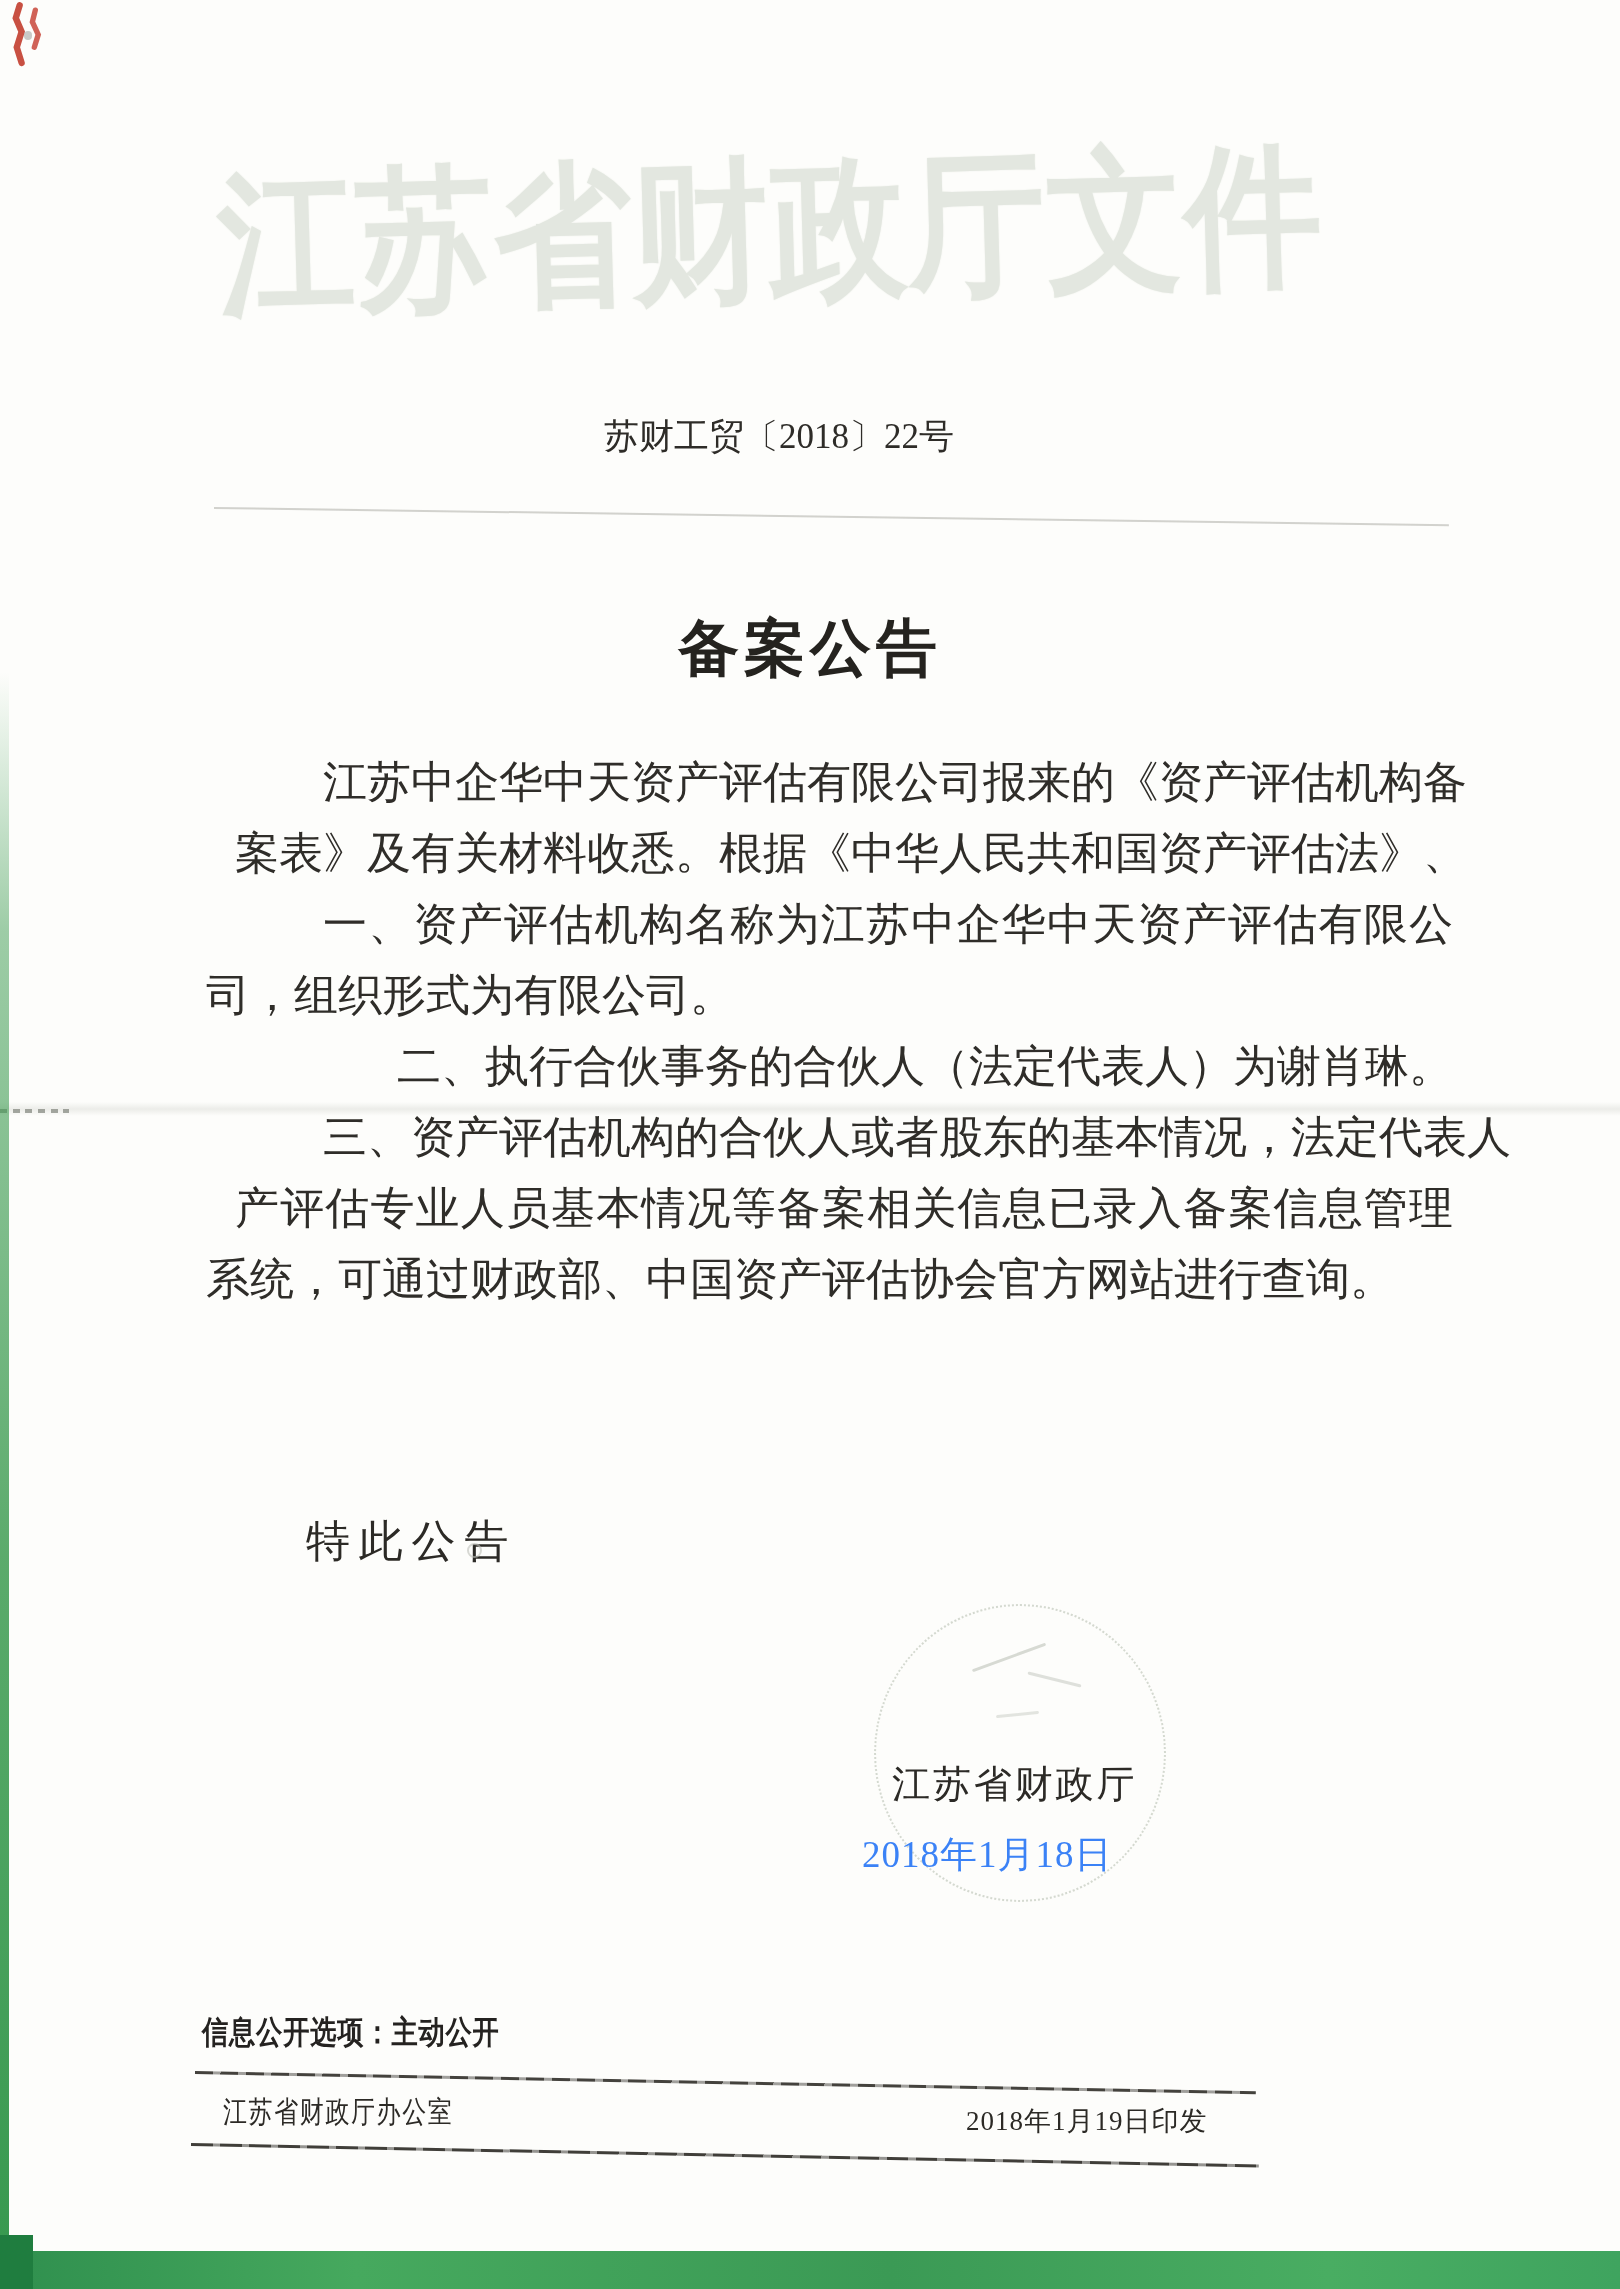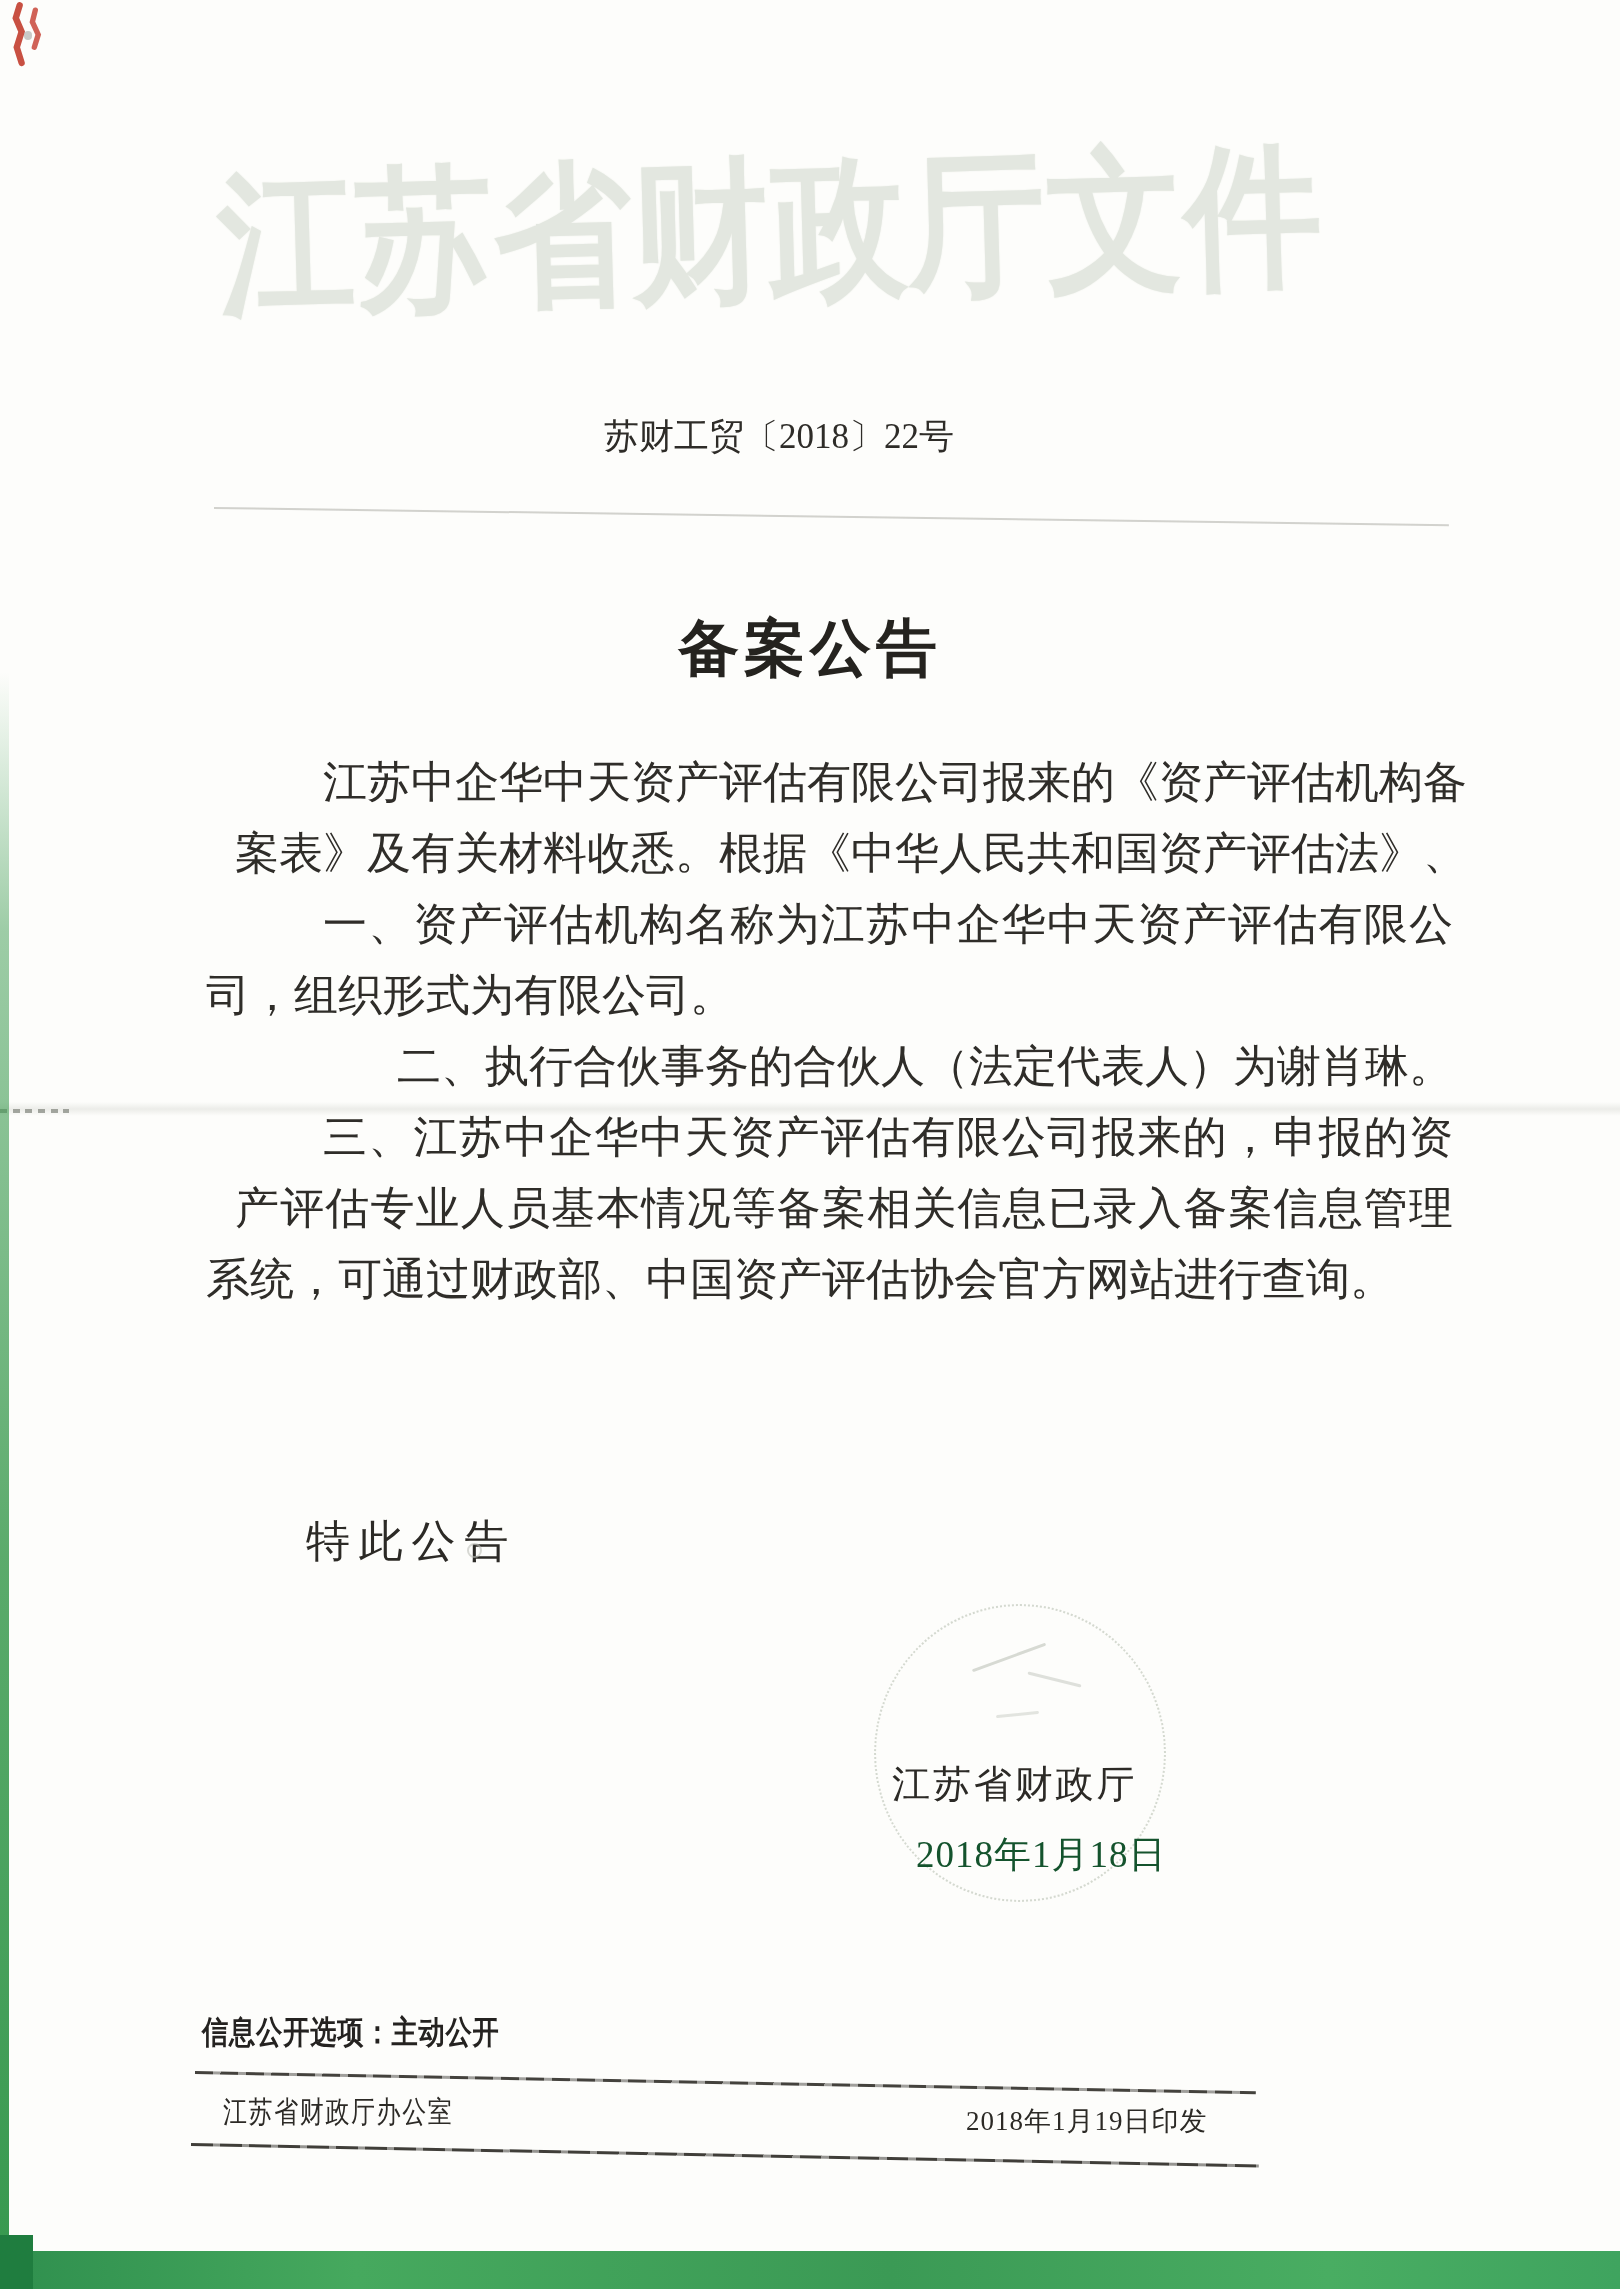--- a/index.html
+++ b/index.html
@@ -32,21 +32,21 @@
   .crease-dashes{position:absolute;left:0;top:1109px;width:69px;height:3.9px;
     background:repeating-linear-gradient(90deg,rgba(95,100,90,0.55) 0 6.9px,rgba(95,100,90,0) 6.9px 12.7px);}
   .closing{position:absolute;left:306px;top:1512px;font-size:44px;letter-spacing:8.8px;color:#2c2a26;white-space:nowrap;}
   
   .seal{position:absolute;left:874px;top:1604px;width:288px;height:294px;border:2.9px dotted rgba(163,173,155,0.45);border-radius:50%;}
   .seal-mark{position:absolute;background:rgba(158,166,152,0.4);height:2.9px;border-radius:2px;}
   .seal-m1{left:970px;top:1656px;width:78px;transform:rotate(-20deg);}
   .seal-m2{left:1027px;top:1678px;width:55px;transform:rotate(14deg);opacity:.8;}
   .seal-m3{left:996px;top:1713px;width:43px;transform:rotate(-6deg);opacity:.7;}
   .sig-agency{position:absolute;left:892px;top:1759px;font-size:38px;letter-spacing:2.9px;color:#2c2a26;white-space:nowrap;}
-  .sig-date{position:absolute;left:916px;top:1830px;font-size:37px;letter-spacing:1px;color:#14532d;white-space:nowrap;}
+  .sig-date{position:absolute;left:862px;top:1830px;font-size:37px;letter-spacing:1px;color:#3b82f6;white-space:nowrap;}
   .disclosure{
     position:absolute;left:202px;top:2011px;font-size:32px;font-weight:bold;letter-spacing:1px;
     font-family:"Liberation Sans","DejaVu Sans",sans-serif;color:#242220;
     transform:scaleX(0.82);transform-origin:left center;white-space:nowrap;
   }
   .footer-rule-top{left:195px;top:2071px;width:1061px;height:2.9px;transform:rotate(1.1deg);
     background:repeating-linear-gradient(90deg,#44423d 0 17.6px,rgba(68,66,61,0.5) 17.6px 25.5px);}
   .office{position:absolute;left:223px;top:2092px;font-size:30px;letter-spacing:2px;color:#2c2a26;
     transform:scaleX(0.8);transform-origin:left center;white-space:nowrap;}
   .print-date{position:absolute;left:966px;top:2103px;font-size:27px;letter-spacing:1px;color:#2c2a26;white-space:nowrap;}
@@ -74,21 +74,21 @@
   <div class="rule rule-docno"></div>
 
   <h1 class="title">备案公告</h1>
 
   <div class="body">
     <div class="line ind full">江苏中企华中天资产评估有限公司报来的《资产评估机构备</div>
     <div class="line full">案表》及有关材料收悉。根据《中华人民共和国资产评估法》、</div>
     <div class="line ind full">一、资产评估机构名称为江苏中企华中天资产评估有限公</div>
     <div class="line">司，组织形式为有限公司。</div>
     <div class="line ind">二、执行合伙事务的合伙人（法定代表人）为谢肖琳。</div>
-    <div class="line ind full">三、江苏中企华中天资产评估有限公司报来的，申报的资</div>
+    <div class="line ind full">三、资产评估机构的合伙人或者股东的基本情况，法定代表人</div>
     <div class="line full">产评估专业人员基本情况等备案相关信息已录入备案信息管理</div>
     <div class="line">系统，可通过财政部、中国资产评估协会官方网站进行查询。</div>
   </div>
 
   <div class="crease"></div>
   <div class="crease-dashes"></div>
 
   <div class="closing">特此公告</div>
 
   <div class="seal"></div>

